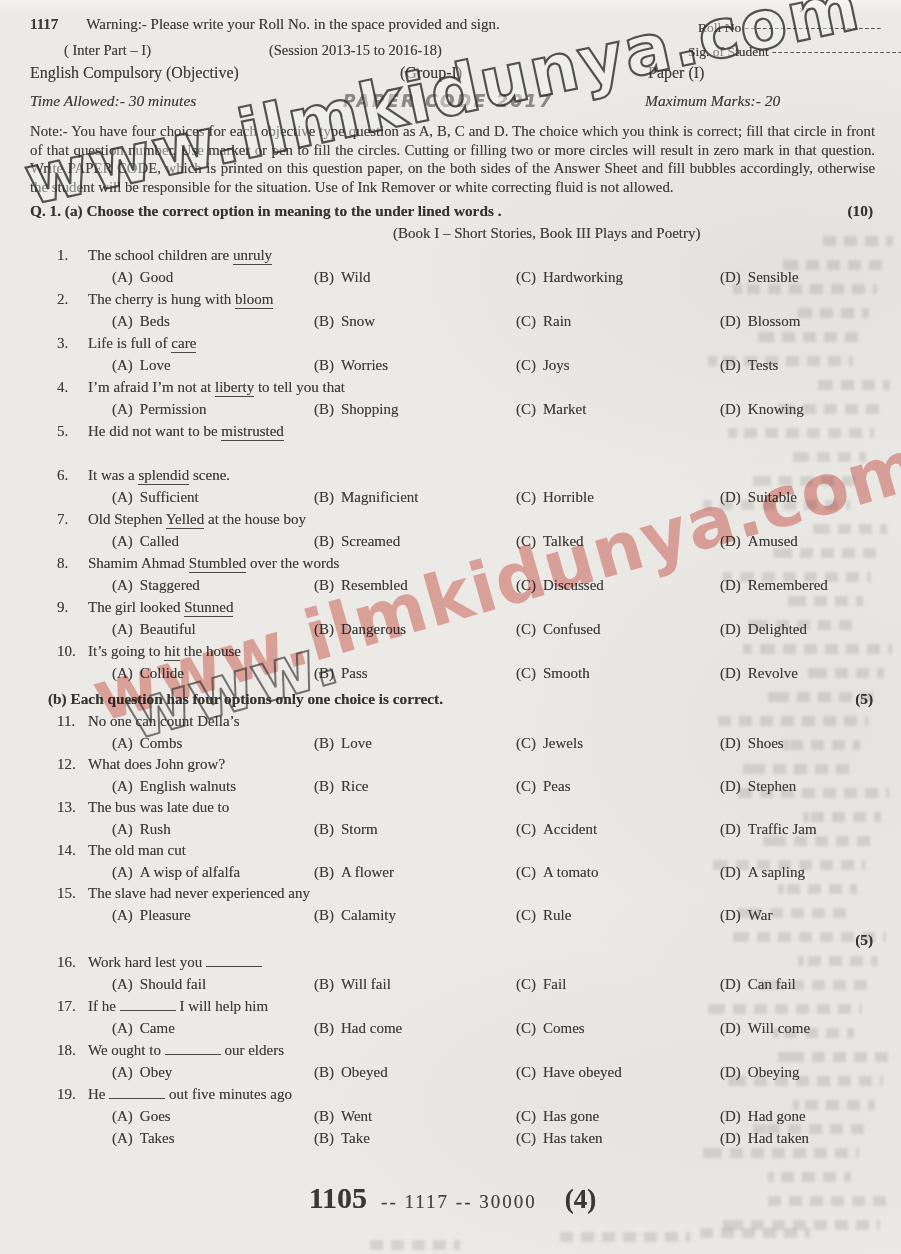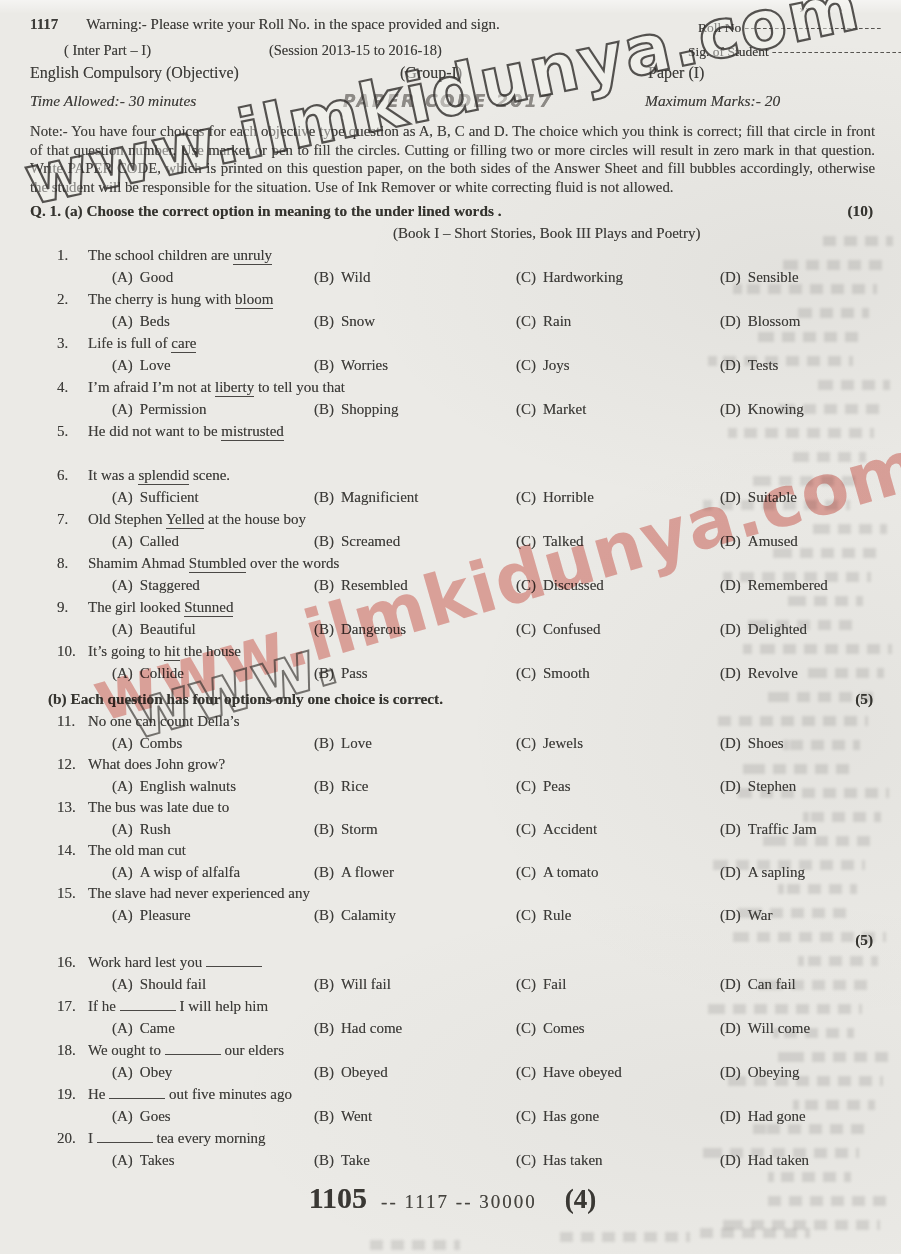--- a/index.html
+++ b/index.html
@@ -293,21 +293,20 @@
         <div class="qblock">
           <div class="qline"><span class="qnum">19.</span><span>He </span><span class="blank"></span><span> out five minutes ago</span></div>
           <div class="opts">
             <span class="opt"><span class="letter">(A)</span><span>Goes</span></span>
             <span class="opt"><span class="letter">(B)</span><span>Went</span></span>
             <span class="opt"><span class="letter">(C)</span><span>Has gone</span></span>
             <span class="opt"><span class="letter">(D)</span><span>Had gone</span></span>
           </div>
         </div>
         <div class="qblock">
-          <div class="qline"><span class="qnum">20.</span><span>I </span><span class="blank"></span><span> tea every morning</span></div>
           <div class="opts">
             <span class="opt"><span class="letter">(A)</span><span>Takes</span></span>
             <span class="opt"><span class="letter">(B)</span><span>Take</span></span>
             <span class="opt"><span class="letter">(C)</span><span>Has taken</span></span>
             <span class="opt"><span class="letter">(D)</span><span>Had taken</span></span>
           </div>
         </div>
       </div>
     </div>
 

